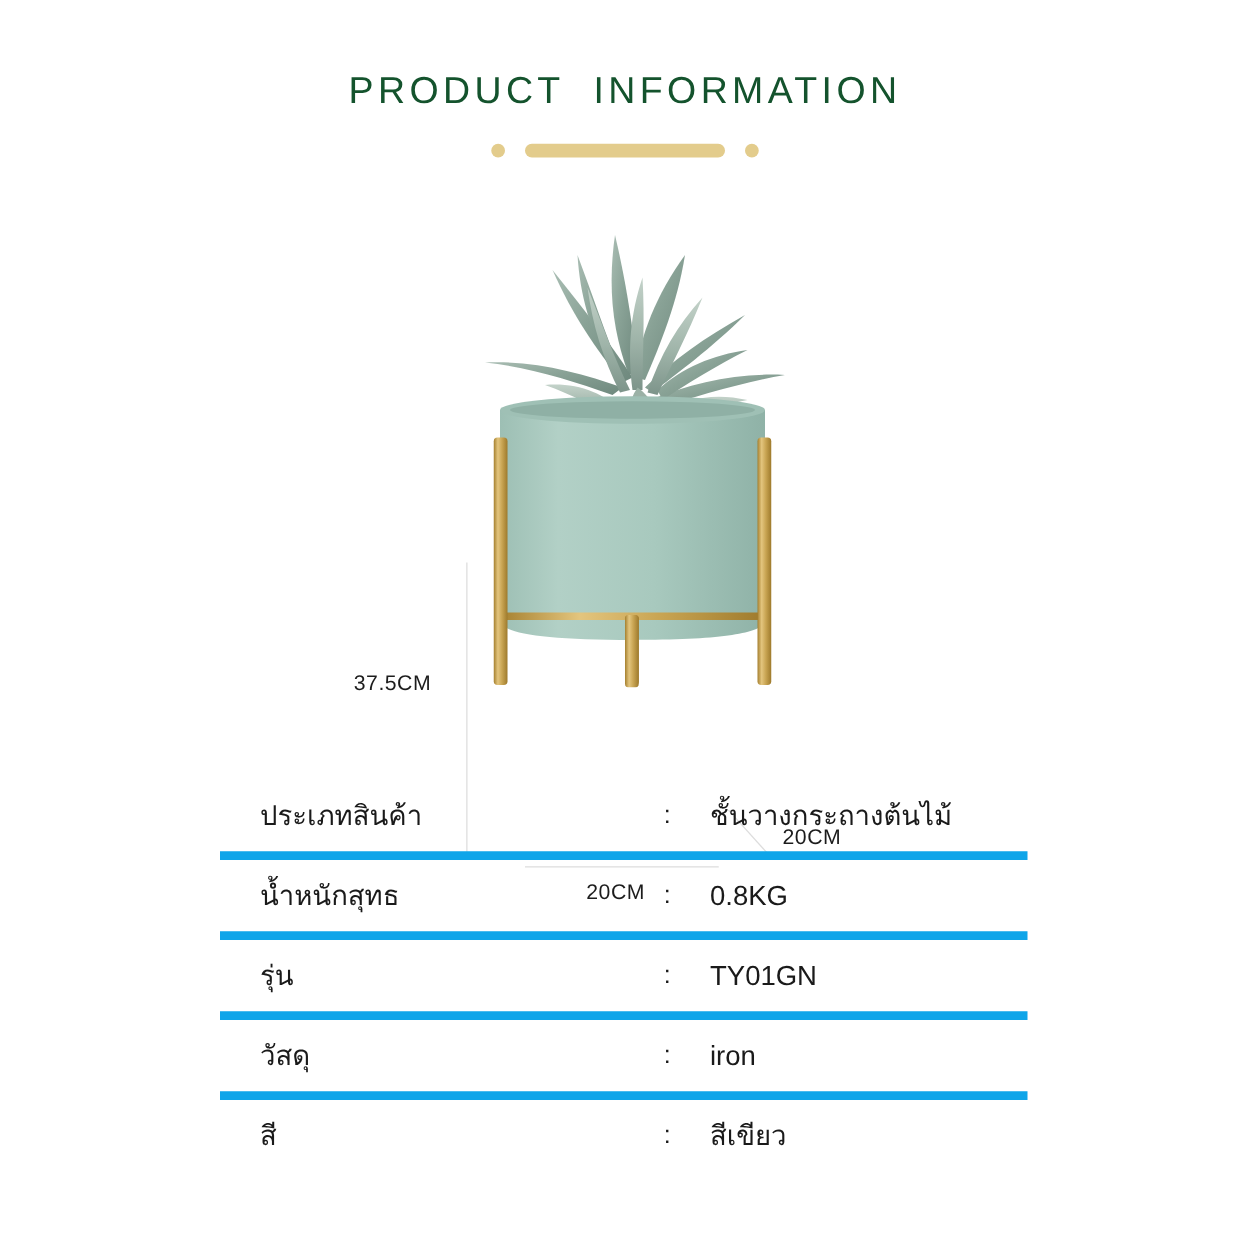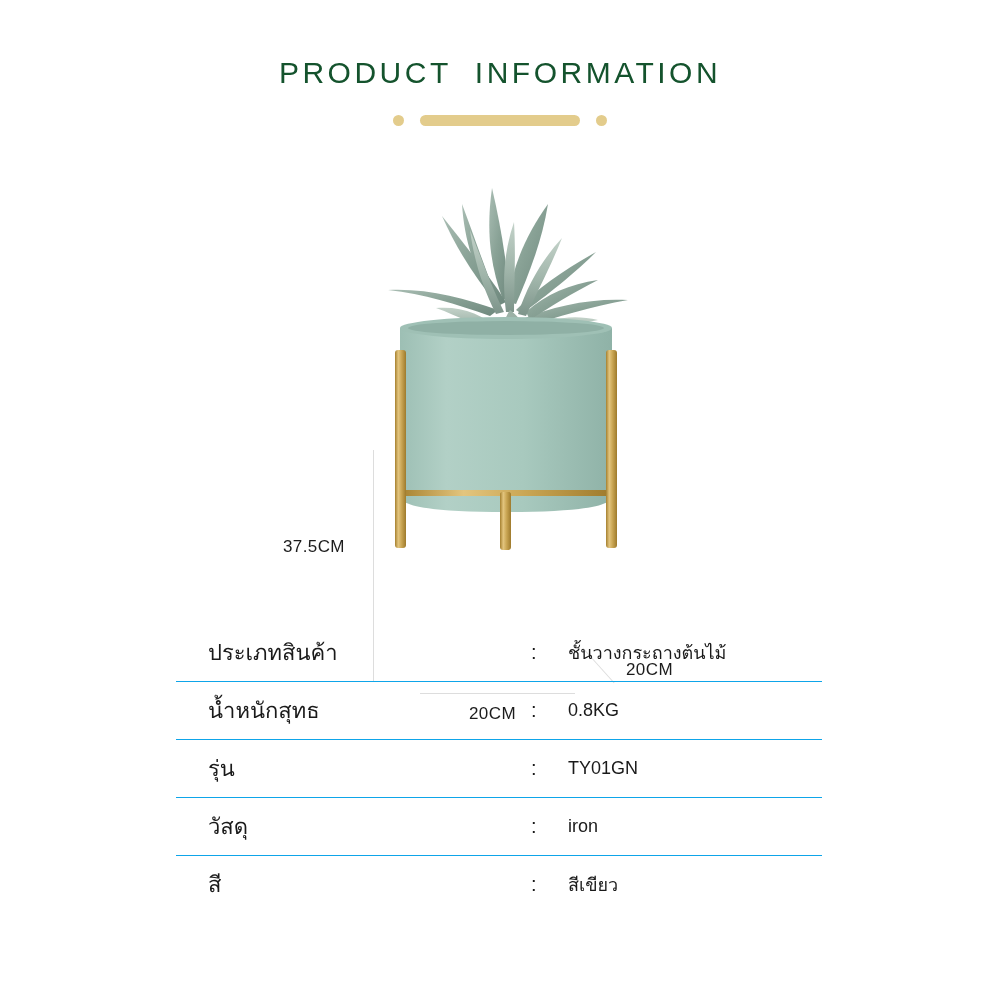--- a/index.html
+++ b/index.html
@@ -116,21 +116,21 @@
   
   #spec-table {
     position: absolute;
     left: 176px;
     top: 624px;
     width: 646px;
   }
   .spec-row {
     position: relative;
     height: 57px;
-    border-bottom: 1px solid #0ea5e9;
+    border-bottom: 7px solid #0ea5e9;
     display: flex;
     align-items: center;
   }
   .spec-row:last-child {
     border-bottom: none;
   }
   .spec-label {
     position: absolute;
     left: 32px;
     font-size: 22px;
@@ -139,21 +139,21 @@
   }
   .spec-colon {
     position: absolute;
     left: 355px;
     font-size: 20px;
     color: #1a1a1a;
   }
   .spec-value {
     position: absolute;
     left: 392px;
-    font-size: 18px;
+    font-size: 22px;
     color: #1a1a1a;
     white-space: nowrap;
   }
 </style>
 </head>
 <body>
 
 <div id="header">
   <div id="page-title">PRODUCT  INFORMATION</div>
   <div id="title-divider">

